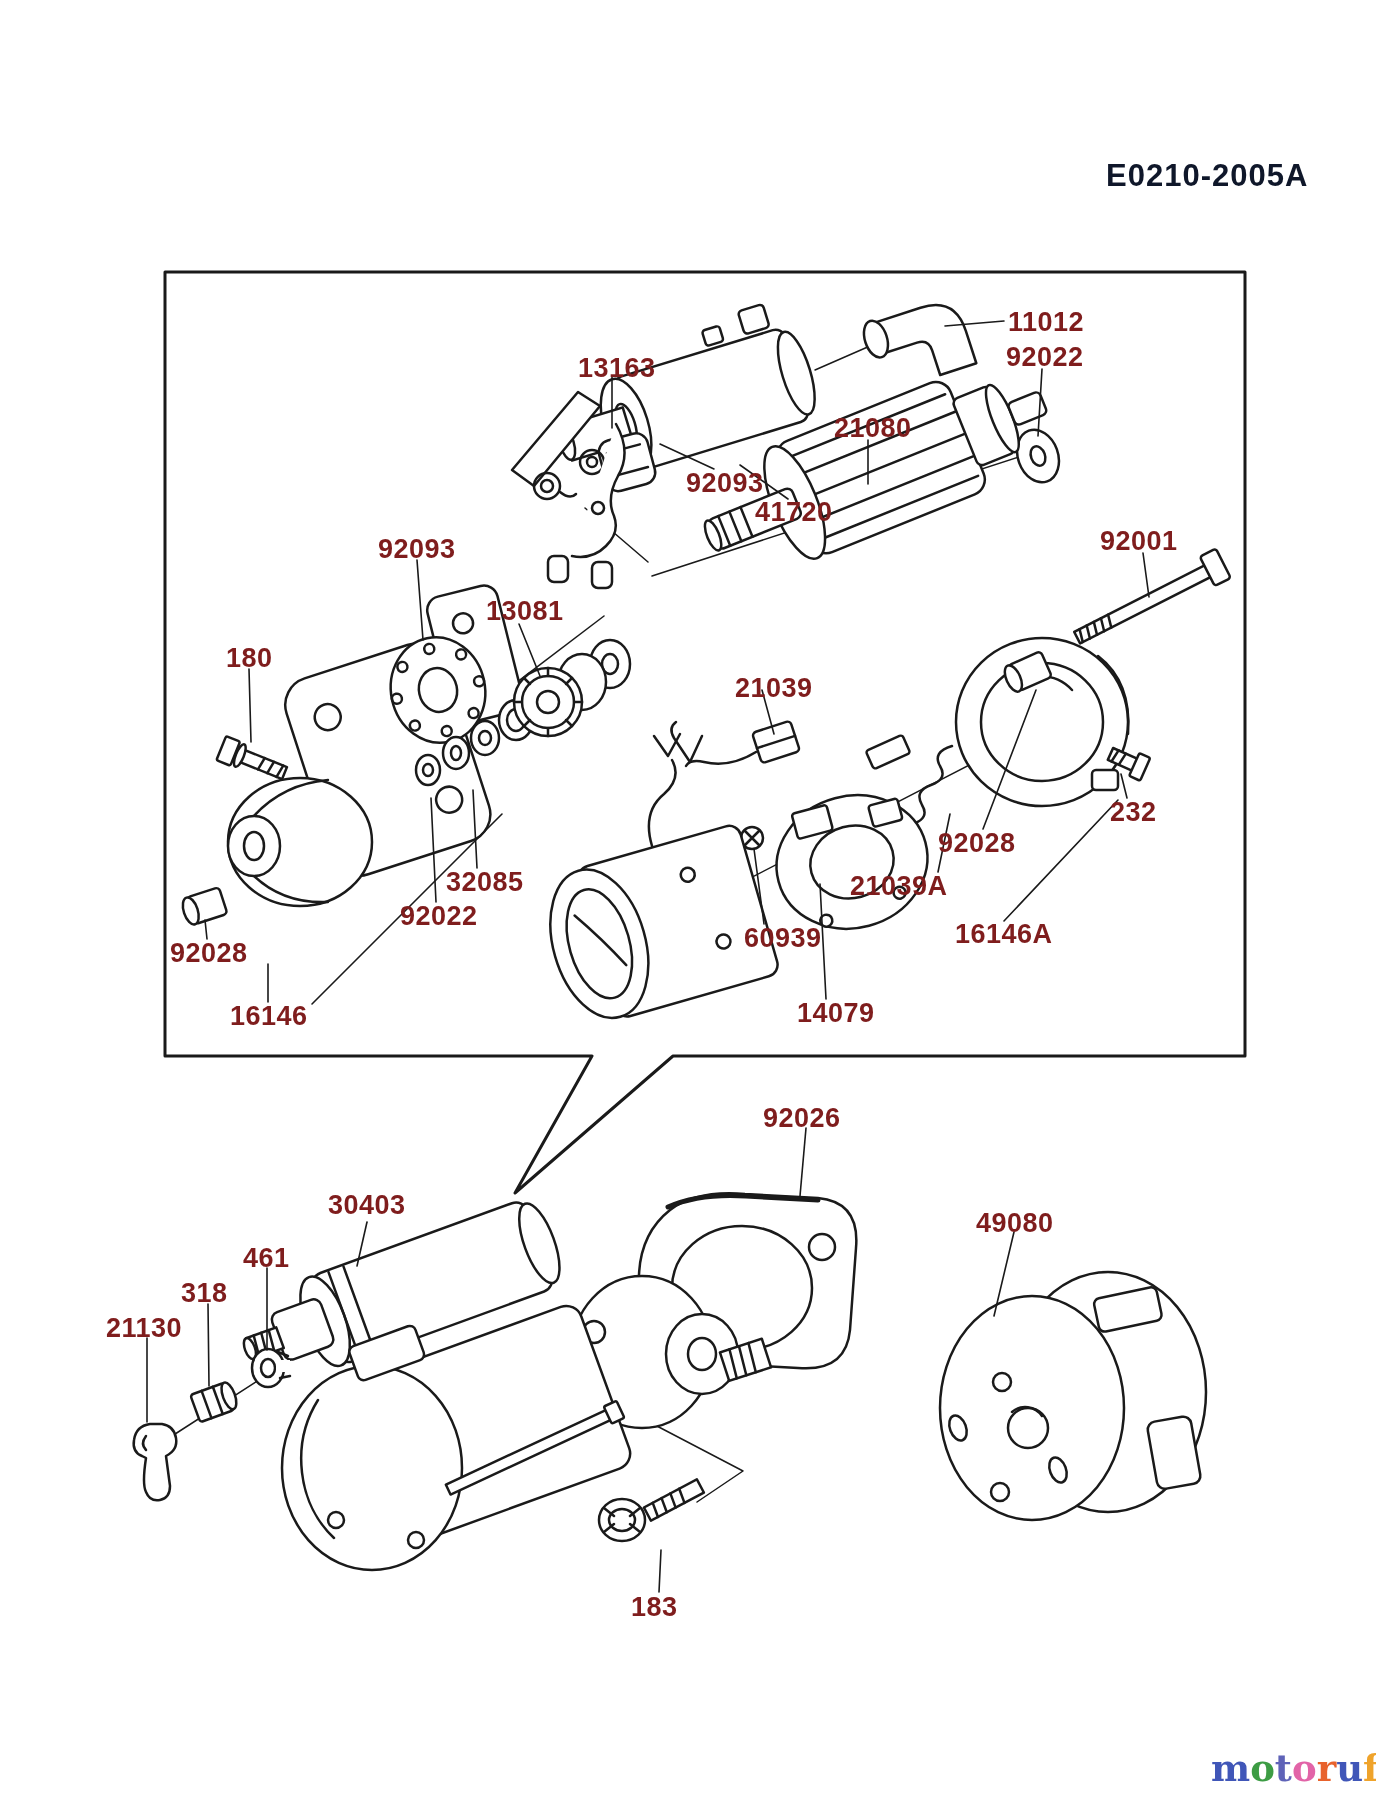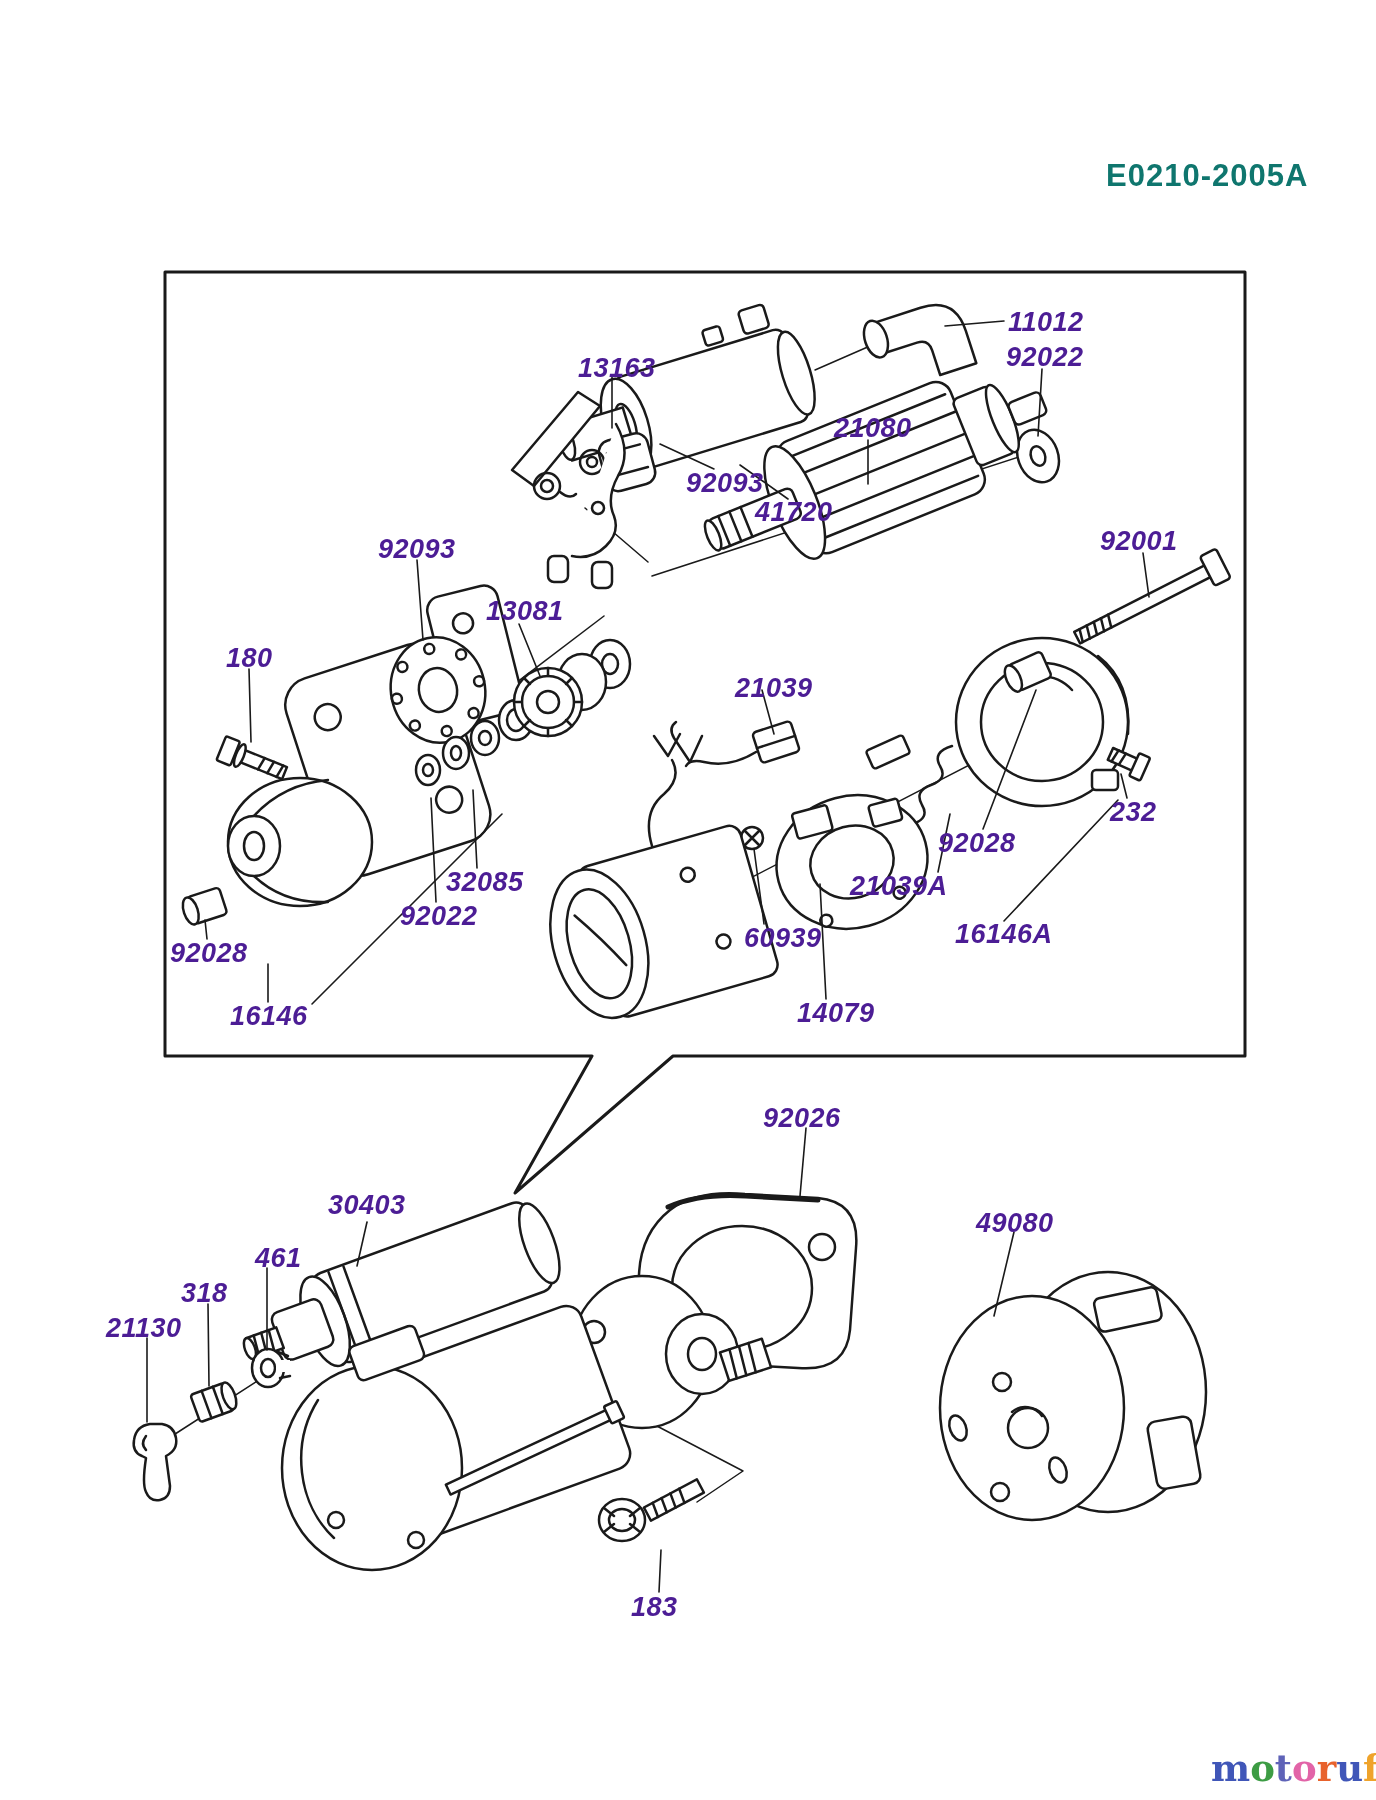--- a/index.html
+++ b/index.html
@@ -1,22 +1,22 @@
 <!DOCTYPE html>
 <html><head>
 <meta charset="utf-8">
 <style>
   html,body{margin:0;padding:0;background:#fff;}
   .page{position:relative;width:1376px;height:1800px;background:#fff;overflow:hidden;
         font-family:"Liberation Sans",sans-serif;}
   .artwork{position:absolute;left:0;top:0;}
   .co{position:absolute;font-weight:bold;font-size:27px;line-height:1;letter-spacing:.5px;
-      color:#4c1d95;white-space:nowrap;font-family:"Liberation Sans",sans-serif;font-style:italic;}
+      color:#7f1d1d;white-space:nowrap;font-family:"Liberation Sans",sans-serif;}
   .doc-code{position:absolute;left:1106px;top:158px;font-weight:bold;font-size:31px;
-      letter-spacing:1px;color:#0f766e;}
+      letter-spacing:1px;color:#0f172a;}
   .brand{position:absolute;left:1211px;top:1750px;white-space:nowrap;}
   .brand-word{font-family:"DejaVu Serif",serif;font-weight:bold;font-size:37px;line-height:1;}
 </style>
 </head>
 <body>
 
 <div class="page">
 
   <svg class="artwork" width="1376" height="1800" viewBox="0 0 1376 1800">
     <g stroke="#1a1a1a" fill="none" stroke-width="2.5" stroke-linecap="round" stroke-linejoin="round">
@@ -363,21 +363,21 @@
   <div class="co" style="left:955px;top:921px">16146A</div>
   <div class="co" style="left:744px;top:925px">60939</div>
   <div class="co" style="left:446px;top:869px">32085</div>
   <div class="co" style="left:400px;top:903px">92022</div>
   <div class="co" style="left:170px;top:940px">92028</div>
   <div class="co" style="left:230px;top:1003px">16146</div>
   <div class="co" style="left:797px;top:1000px">14079</div>
   <div class="co" style="left:763px;top:1105px">92026</div>
   <div class="co" style="left:328px;top:1192px">30403</div>
   <div class="co" style="left:976px;top:1210px">49080</div>
-  <div class="co" style="left:255px;top:1245px">461</div>
+  <div class="co" style="left:243px;top:1245px">461</div>
   <div class="co" style="left:181px;top:1280px">318</div>
   <div class="co" style="left:106px;top:1315px">21130</div>
   <div class="co" style="left:631px;top:1594px">183</div>
 
   <div class="brand">
     <span class="brand-word"><span style="color: rgb(64, 86, 184);">m</span><span style="color: rgb(61, 156, 68);">o</span><span style="color: rgb(95, 99, 184);">t</span><span style="color: rgb(226, 100, 168);">o</span><span style="color: rgb(232, 98, 44);">r</span><span style="color: rgb(64, 86, 184);">u</span><span style="color: rgb(239, 163, 43);">f</span></span>
   </div>
 
 </div>
 

